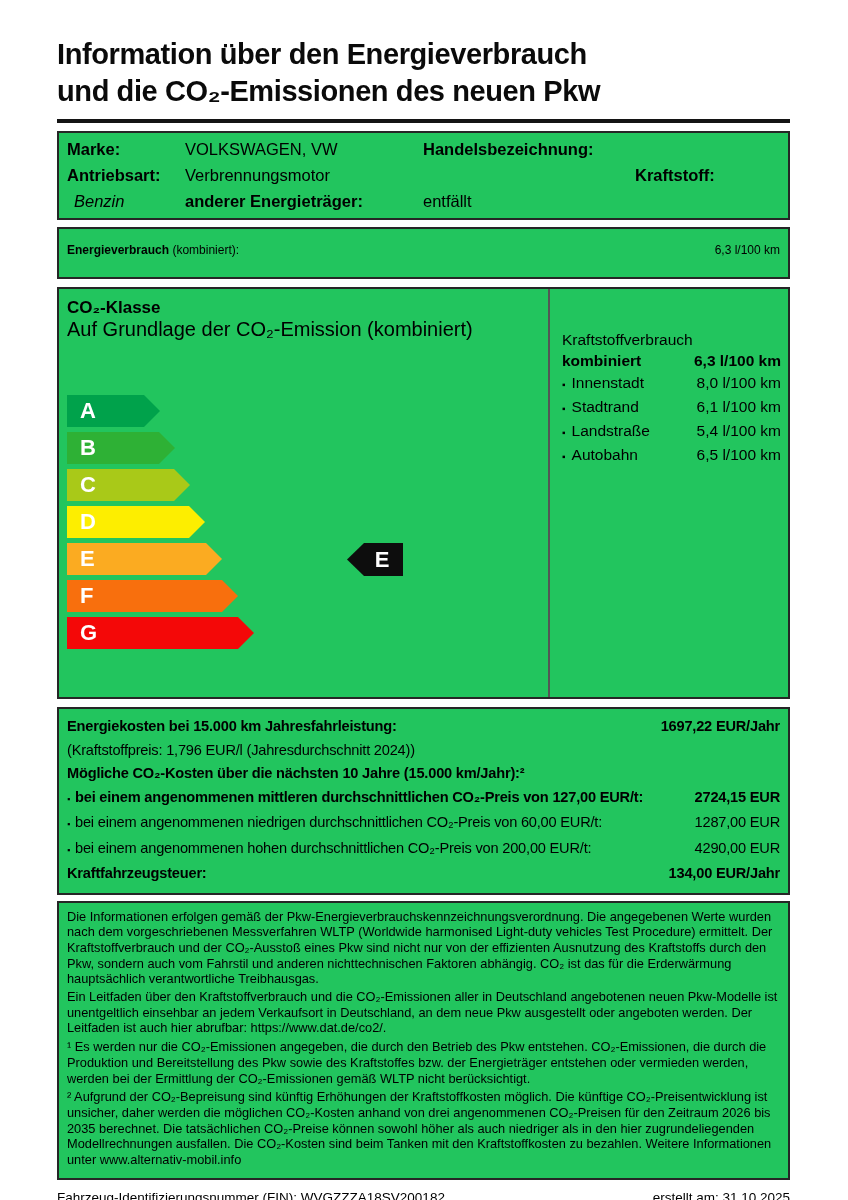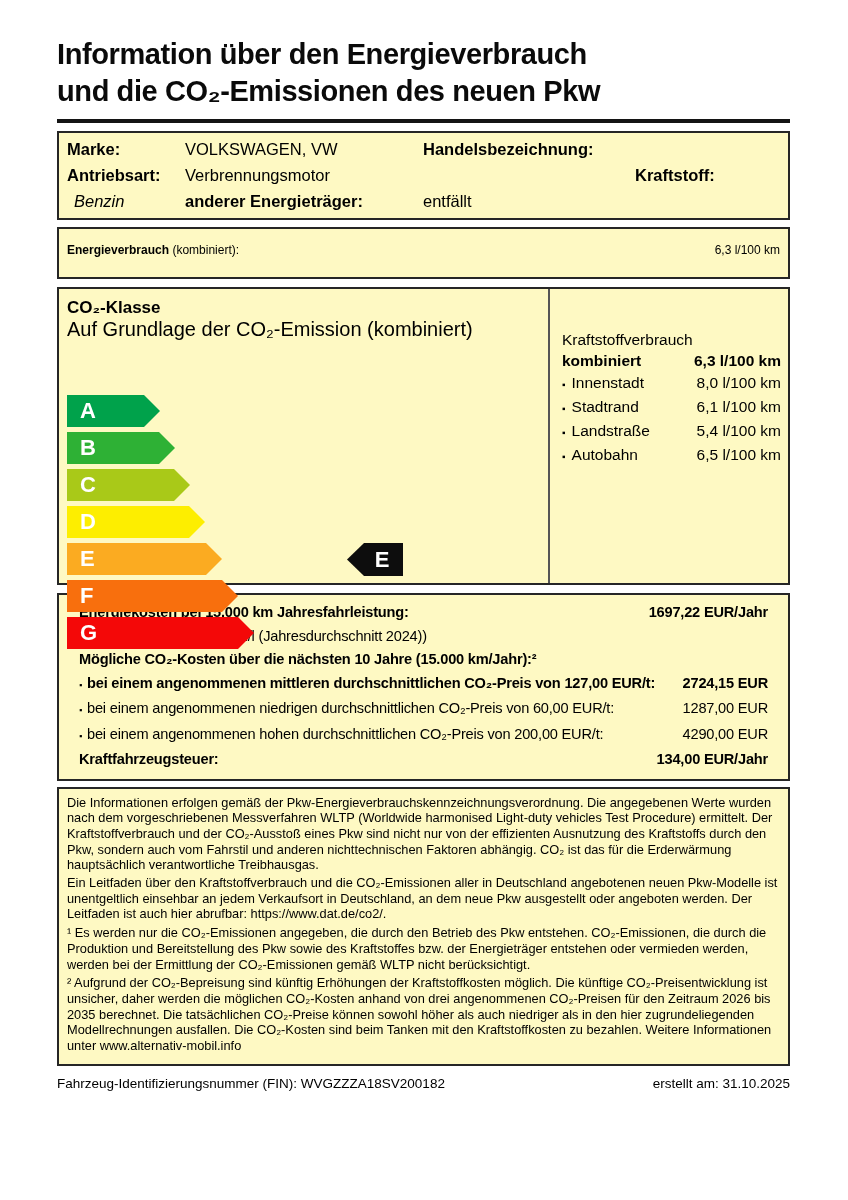--- a/index.html
+++ b/index.html
@@ -11,38 +11,38 @@
   }
   .page { padding:36px 58px 0 57px; }
 
   
   .title {
     font-size:29px; font-weight:bold; line-height:37px;
     letter-spacing:-0.4px; margin-bottom:9px; color:#0a0a0a;
   }
   .title-rule { height:4px; background:#141414; margin-bottom:8px; }
 
-  .box { border:2px solid #262626; background:#fef9c3; }
+  .box { border:2px solid #262626; background:#22c55e; }
 
   
   .vehicle-box { margin-bottom:7px; padding:3px 8px 4px; font-size:16.5px; }
   .vehicle-grid {
     display:grid;
     grid-template-columns:118px 238px 212px 1fr;
     line-height:26px;
   }
   .lbl { font-weight:bold; }
   .ital { font-style:italic;margin-left:7px; }
 
   
   .consumption-box { margin-bottom:8px; padding:8px 8px 14px; font-size:12px; }
   .consumption-row { display:flex; justify-content:space-between; line-height:26px; }
 
   
-  .co2-box { height:298px; display:flex; margin-bottom:8px; }
+  .co2-box { height:412px; display:flex; margin-bottom:8px; }
   .left-pane { width:489px; position:relative; padding:8px 0 0 8px; }
   .right-pane { flex:1; border-left:2px solid #555; padding:8px 7px 0 12px; }
   .pane-heading { font-size:17px; font-weight:bold; line-height:22px; }
   .pane-sub { font-size:20px; line-height:21px; }
 
   .class-chart { margin-top:55px; position:relative; }
   .class-arrow {
     height:32px; margin-bottom:5px; color:#fff; font-weight:bold;
     font-size:22px; line-height:32px; padding-left:13px;
     clip-path:polygon(0 0, calc(100% - 16px) 0, 100% 50%, calc(100% - 16px) 100%, 0 100%);
@@ -53,21 +53,21 @@
     text-align:center; padding-left:14px;
     clip-path:polygon(17px 0, 100% 0, 100% 100%, 17px 100%, 0 50%);
   }
 
   .fuel-heading { font-size:15.5px; font-weight:normal; line-height:21px; margin-top:32px; }
   .fuel-row { display:flex; justify-content:space-between; font-size:15.5px; line-height:22px; }
   .fuel-row .bullet { font-size:10px; margin-right:6px; }
   .fuel-row.bold { font-weight:bold; }
 
   
-  .cost-box { margin-bottom:6px; padding:6px 20px 7px; font-size:14.6px; letter-spacing:-0.2px; }
+  .cost-box { margin-bottom:6px; padding:6px 8px 7px; font-size:14.6px; letter-spacing:-0.2px; }
   .cost-row { display:flex; justify-content:space-between; line-height:23.5px; white-space:nowrap; }
   .cost-row .val { flex-shrink:0; margin-left:8px; }
   .cost-row.bold { font-weight:bold; }
   .cost-note { line-height:23.5px; }
   .cost-heading { font-weight:bold; line-height:23.5px; }
   .cost-row .bullet { font-size:9px; margin-right:5px; line-height:23.5px; }
 
   
   .fine-box { padding:6px 8px 8px; font-size:12.8px; line-height:15.7px; }
   .fine-box p { margin:0 0 2px; }

